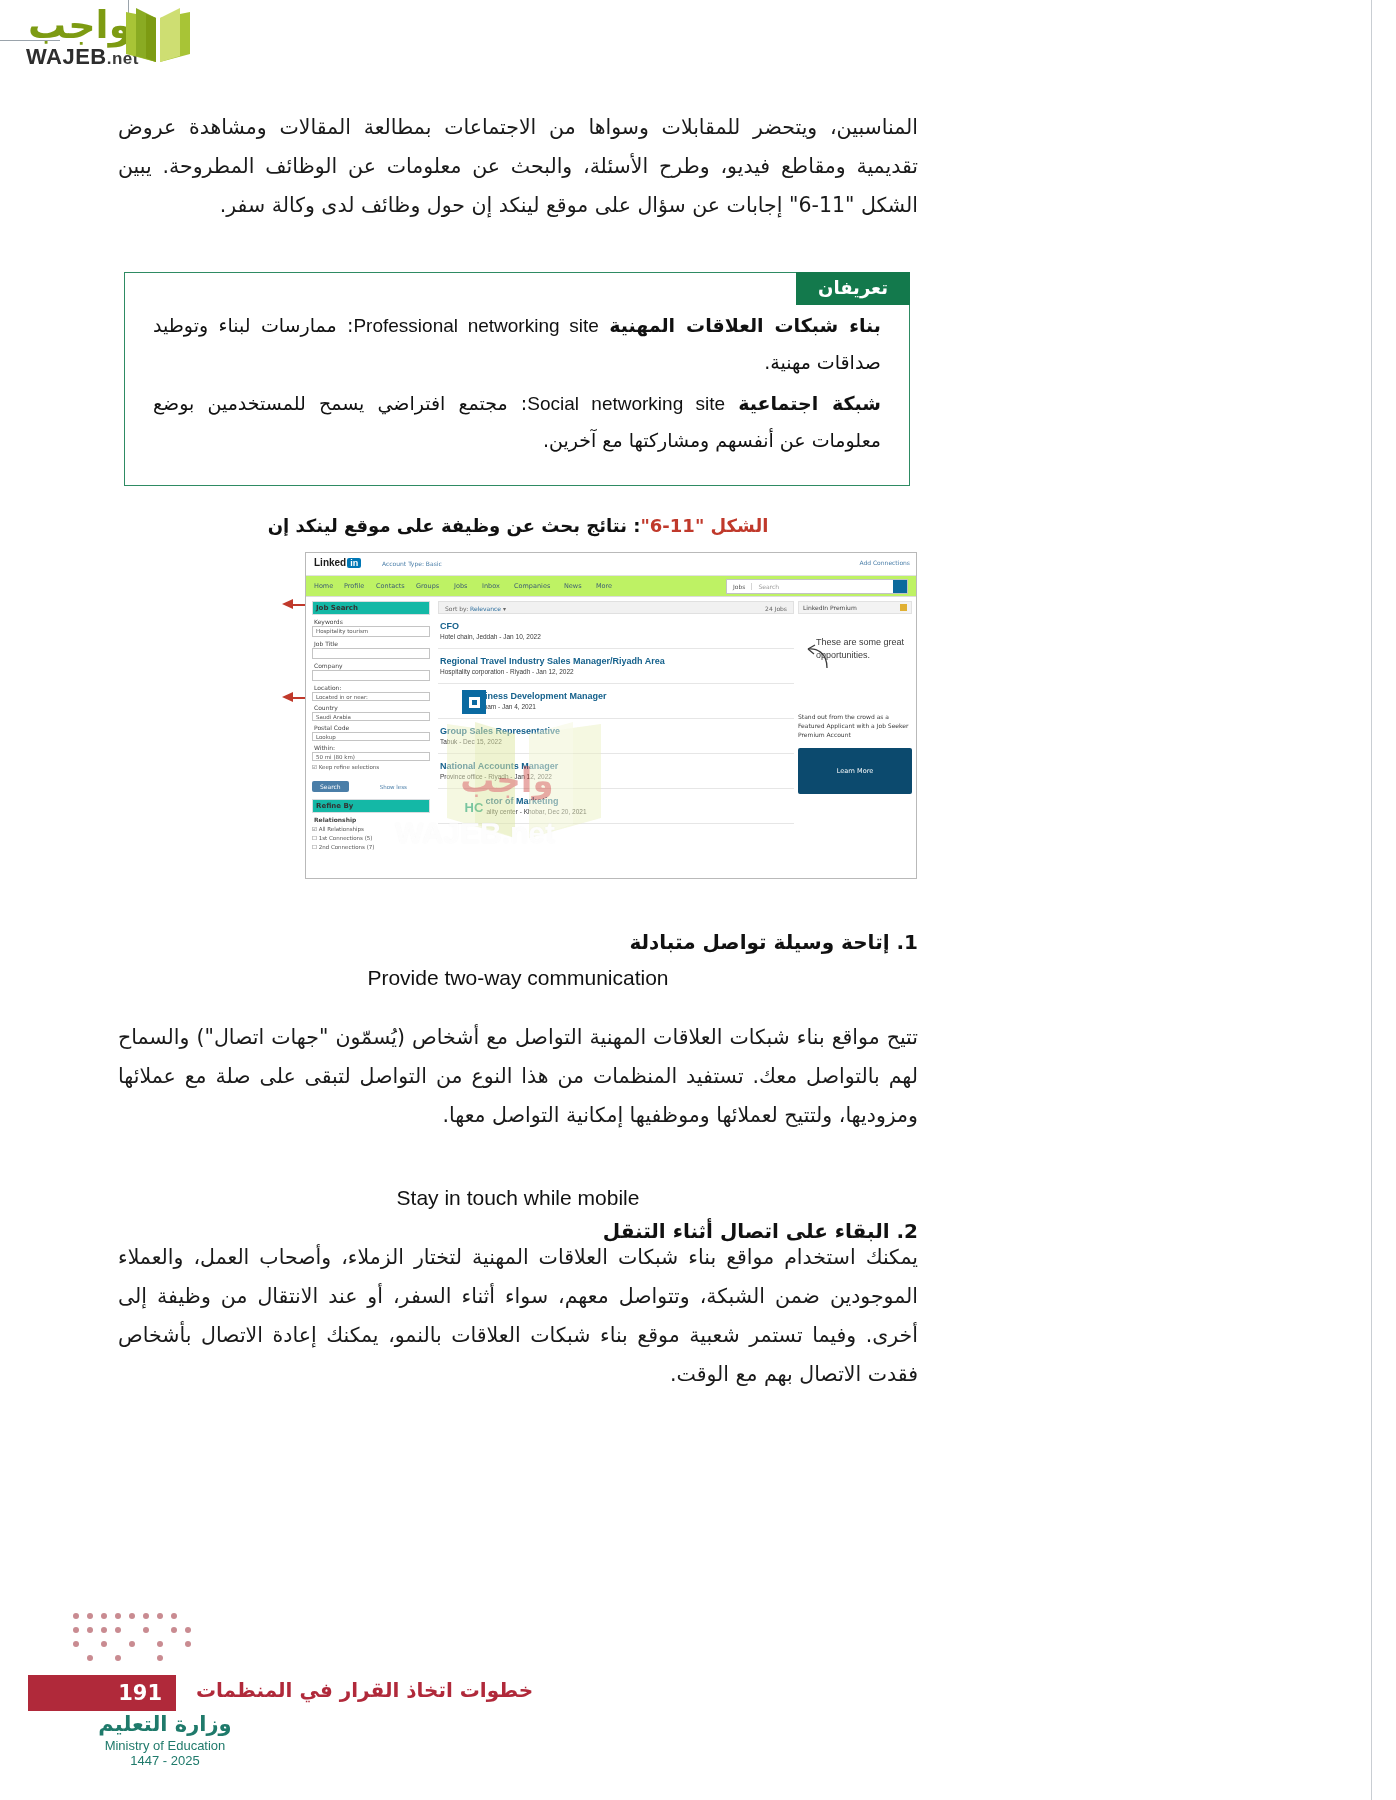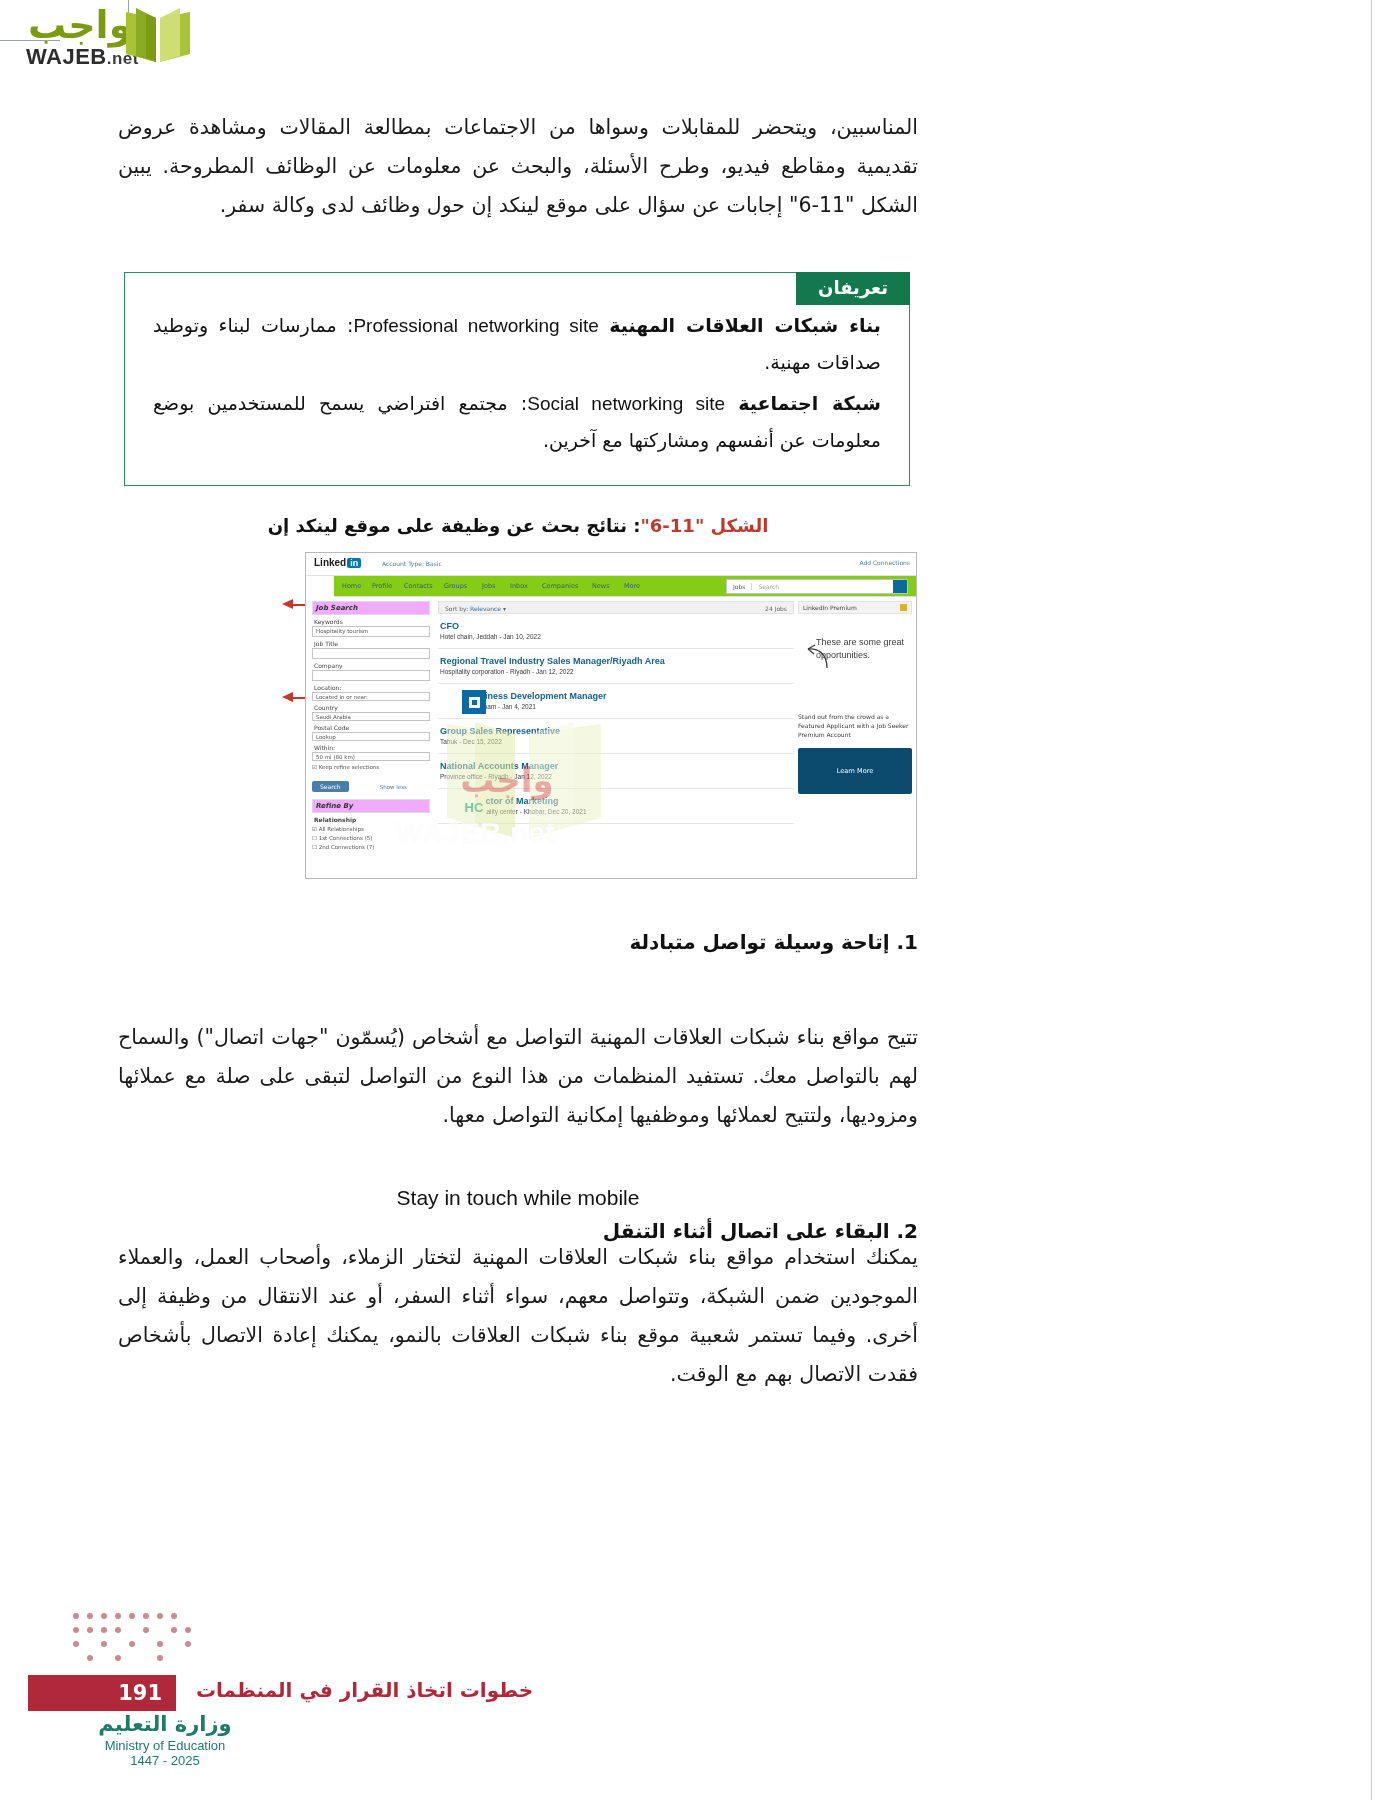--- a/index.html
+++ b/index.html
@@ -78,37 +78,37 @@
   .li-top{height:22px;border-bottom:1px solid #e2e2e2;position:relative;background:#fff;}
   .li-logo{position:absolute;left:8px;top:4px;font-size:10px;font-weight:bold;color:#1b1b1b;
            font-family:"Liberation Sans",sans-serif;}
   .li-logo .in{
     display:inline-block;background:#0077b5;color:#fff;border-radius:2px;
     padding:0 3px;margin-left:1px;font-size:9px;
   }
   .li-acct{position:absolute;left:76px;top:7px;font-size:6px;color:#4a7ea8;}
   .li-addconn{position:absolute;right:6px;top:6px;font-size:6px;color:#4a7ea8;}
 
-  .li-nav{height:20px;background:#84cc16;border-bottom:1px solid #dcdcdc;position:relative;margin-left:28px;}
+  .li-nav{height:20px;background:#bef264;border-bottom:1px solid #dcdcdc;position:relative;}
   .li-nav .item{position:absolute;top:6px;font-size:6.5px;color:#3e5d72;}
   .li-searchbox{position:absolute;right:8px;top:3px;height:13px;width:180px;
                 border:1px solid #c3c3c3;background:#fff;display:flex;align-items:center;}
   .li-searchbox .sel{font-size:6px;color:#555;padding:0 6px;border-right:1px solid #d5d5d5;}
   .li-searchbox .ph{font-size:6px;color:#9b9b9b;padding-left:6px;flex:1;}
   .li-searchbox .go{width:14px;height:100%;background:#0b6a9c;}
 
   .li-sub{height:17px;background:#fff;border-bottom:1px solid #dcdcdc;position:relative;}
   .li-sub .item{position:absolute;top:5px;font-size:6.5px;color:#3e5d72;}
 
   .li-body{position:relative;height:265px;background:#fff;}
 
   .li-left{position:absolute;left:6px;top:4px;width:118px;}
   .lbl{font-size:6px;color:#444;margin:3px 0 1px 2px;}
-  .lbl-h{font-size:7px;font-weight:bold;color:#333;background:#f0abfc;
-         padding:2px 3px;border:1px solid #d9dde0;font-style:italic;}
+  .lbl-h{font-size:7px;font-weight:bold;color:#333;background:#14b8a6;
+         padding:2px 3px;border:1px solid #d9dde0;}
   .fld{height:11px;border:1px solid #c4c4c4;background:#fff;margin-bottom:3px;
        font-size:5.5px;color:#555;padding:1px 3px;box-sizing:border-box;}
   .fld.sm{height:9px;}
   .btn-sm{display:inline-block;font-size:6px;color:#fff;background:#4a7ea8;
           padding:2px 8px;border-radius:2px;}
   .chk{font-size:5.5px;color:#555;margin-top:3px;}
 
   .li-center{position:absolute;left:132px;top:4px;right:122px;}
   .li-sortbar{height:13px;background:#f1f1f1;border:1px solid #e0e0e0;
               font-size:6px;color:#666;padding:3px 6px;box-sizing:border-box;}
@@ -353,20 +353,21 @@
       <path d="M120 14 L120 118 L80 104 L80 2 Z" fill="#dfe8a5" opacity=".8"></path>
       <path d="M134 14 L134 118 L178 104 L178 2 Z" fill="#f2f6d8" opacity=".8"></path>
       <text x="112" y="72" fill="#c9342f" opacity=".75" font-size="34" font-family="DejaVu Sans" font-weight="bold" text-anchor="middle">واجب</text>
     </svg>
     <div class="wm-text">WAJEB.net</div>
   </div>
 
   <div class="h-num" style="top:930px;">
     <span>1.</span> <span>إتاحة وسيلة تواصل متبادلة</span>
   </div>
+  <div class="h-en" style="top:966px;">Provide two-way communication</div>
   <div class="para" style="position:absolute;top:1018px;left:118px;width:800px;">تتيح مواقع بناء شبكات العلاقات المهنية التواصل مع أشخاص (يُسمّون "جهات اتصال") والسماح لهم بالتواصل معك. تستفيد المنظمات من هذا النوع من التواصل لتبقى على صلة مع عملائها ومزوديها، ولتتيح لعملائها وموظفيها إمكانية التواصل معها.</div>
 
   <div class="h-num" style="top:1189px;margin-top:30px;">
     <span>2.</span> <span>البقاء على اتصال أثناء التنقل</span>
   </div>
   <div class="h-en" style="top:1186px;">Stay in touch while mobile</div>
   <div class="para" style="position:absolute;top:1238px;left:118px;width:800px;">يمكنك استخدام مواقع بناء شبكات العلاقات المهنية لتختار الزملاء، وأصحاب العمل، والعملاء الموجودين ضمن الشبكة، وتتواصل معهم، سواء أثناء السفر، أو عند الانتقال من وظيفة إلى أخرى. وفيما تستمر شعبية موقع بناء شبكات العلاقات بالنمو، يمكنك إعادة الاتصال بأشخاص فقدت الاتصال بهم مع الوقت.</div>
 
   <svg class="foot-dots" viewBox="0 0 140 60">
     <g fill="#c98b91">

